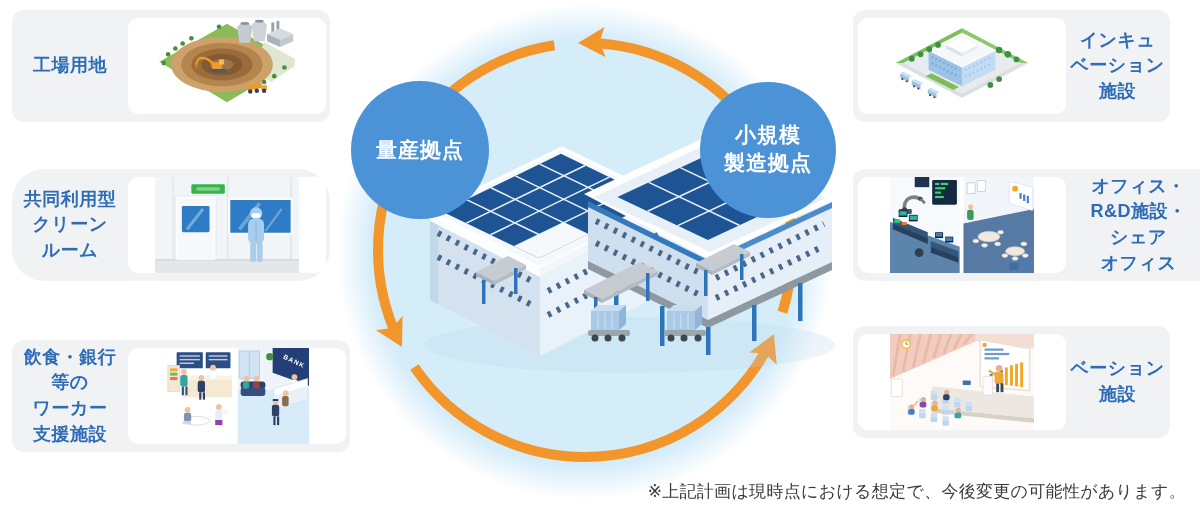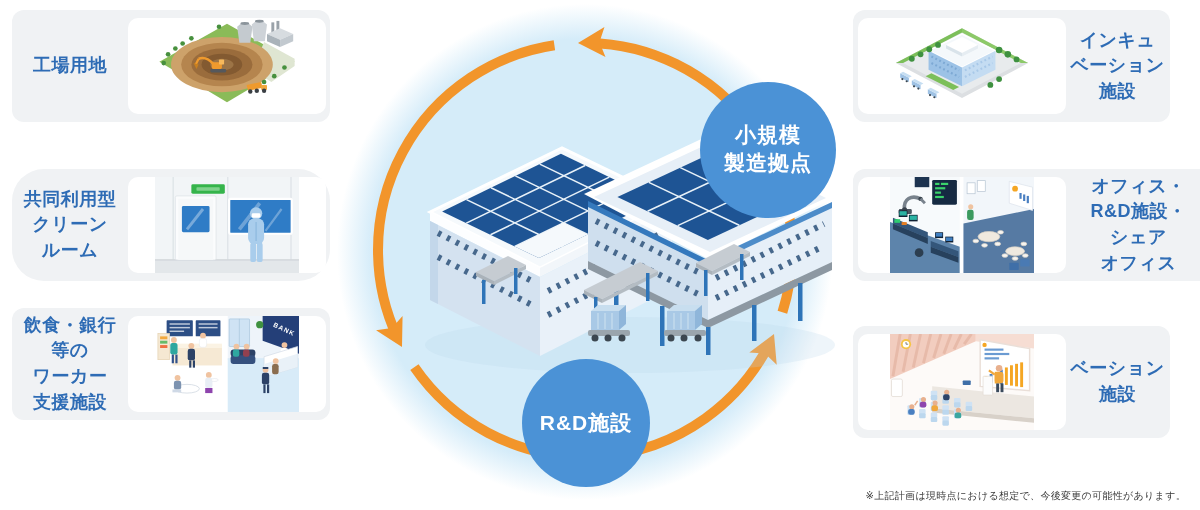--- a/index.html
+++ b/index.html
@@ -10,31 +10,31 @@
   .card .pic{position:absolute;top:8px;bottom:8px;background:#fff;border-radius:10px;overflow:hidden;}
   .card .pic svg{display:block;width:100%;height:100%;}
   .card .label{position:absolute;top:0;bottom:0;display:flex;align-items:center;justify-content:center;
          text-align:center;color:#2e6cb5;font-weight:bold;font-size:18px;line-height:1.42;
          white-space:pre-line;letter-spacing:.5px;}
   .card.left-side .pic{left:116px;right:4px;}
   .card.left-side .label{left:0;width:116px;}
   .card.right-side{width:317px;}
   .card.right-side .pic{left:5px;width:208px;}
   .card.right-side .label{left:212px;right:0;}
-  #card-l1{left:12px;top:10px;} #card-l2{left:12px;top:169px;border-radius:32px;} #card-l3{left:12px;top:308px;}
+  #card-l1{left:12px;top:10px;} #card-l2{left:12px;top:169px;border-radius:32px;} #card-l3{left:12px;top:340px;padding-left:20px;}
   #card-r1{left:853px;top:10px;} #card-r2{left:853px;top:169px;padding-left:42px;} #card-r3{left:853px;top:326px;}
   
   .center-svg{position:absolute;left:330px;top:0;width:520px;height:510px;}
   .node{position:absolute;border-radius:50%;background:#4b92d6;color:#fff;display:flex;
         align-items:center;justify-content:center;text-align:center;font-weight:bold;
         font-size:21px;line-height:1.32;white-space:pre-line;letter-spacing:1px;}
   #node-mass{left:351px;top:81px;width:138px;height:138px;}
   #node-small{left:700px;top:82px;width:136px;height:136px;font-family:Liberation Serif, serif;}
   #node-rd{left:522px;top:359px;width:128px;height:128px;}
-  .footnote{position:absolute;right:14px;bottom:7px;font-size:10px;color:#3a3a3a;letter-spacing:.3px;}
+  .footnote{position:absolute;right:14px;bottom:7px;font-size:17px;color:#3a3a3a;letter-spacing:.3px;}
 </style>
 </head>
 <body>
 
 <div class="stage">
 
   <svg class="center-svg" viewBox="330 0 520 510">
     <defs>
       <radialGradient id="disc" cx="50%" cy="50%" r="50%">
         <stop offset="0%" stop-color="#d5ecf9"></stop>
@@ -139,23 +139,23 @@
           <polygon points="712,271 750,252 750,256 712,275" fill="#b4bcc3"></polygon>
           <rect x="704" y="270" width="3.5" height="26" fill="#2e74b8"></rect>
           <rect x="740" y="254" width="3.5" height="26" fill="#2e74b8"></rect>
         </g>
       </g>
       <use href="#truck" x="588" y="303"></use>
       <use href="#truck" x="664" y="303"></use>
     </g>
   </svg>
 
+  <div class="node" id="node-mass">量産拠点</div>
   <div class="node" id="node-small">小規模
 製造拠点</div>
-  <div class="node" id="node-rd">R&amp;D施設</div>
 
   <div class="card left-side" id="card-l1">
     <div class="label">工場用地</div>
     <div class="pic">
       <svg viewBox="0 0 198 132" preserveAspectRatio="xMidYMid meet">
         <polygon points="99,8 192,60 99,116 6,60" fill="#8abb58"></polygon>
         <polygon points="150,33 192,56 192,66 160,88 134,72" fill="#dfe6d2"></polygon>
         <g>
           <ellipse cx="92" cy="64" rx="70" ry="38" fill="#cda26a"></ellipse>
           <ellipse cx="92" cy="64" rx="56" ry="30" fill="#b5854e"></ellipse>

